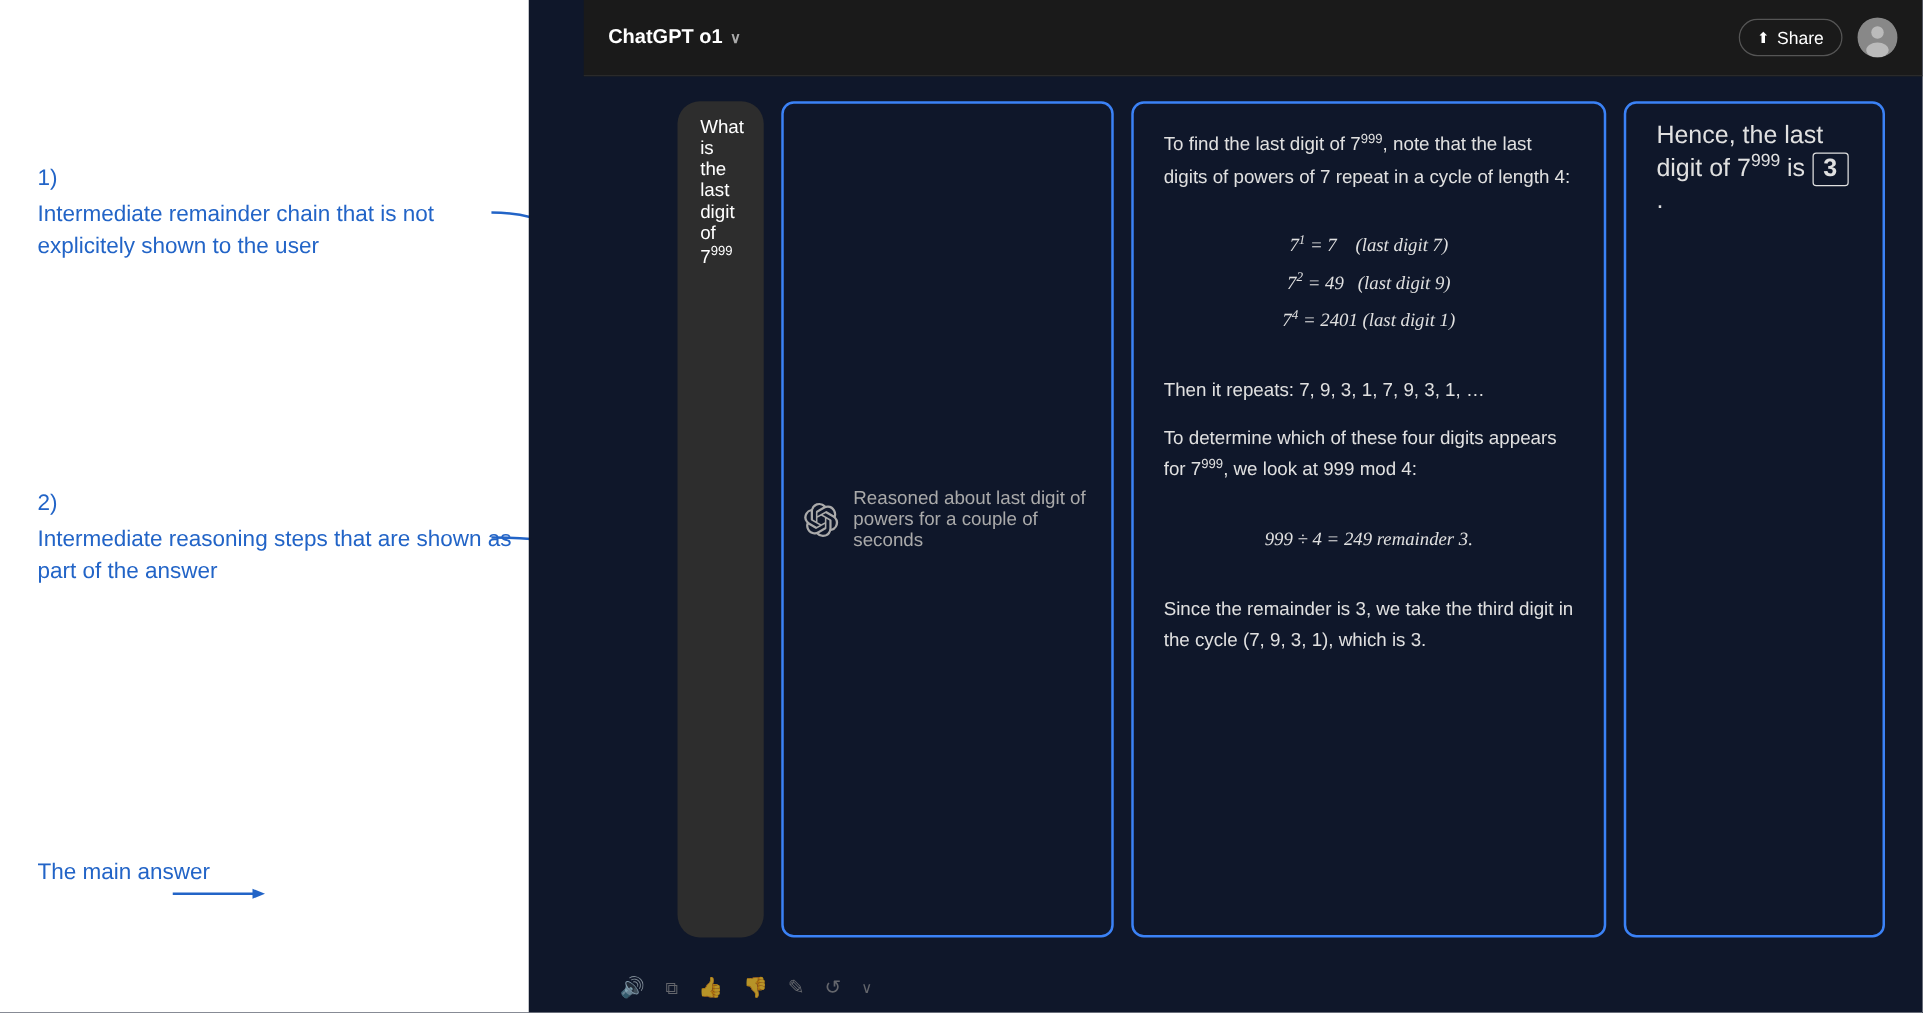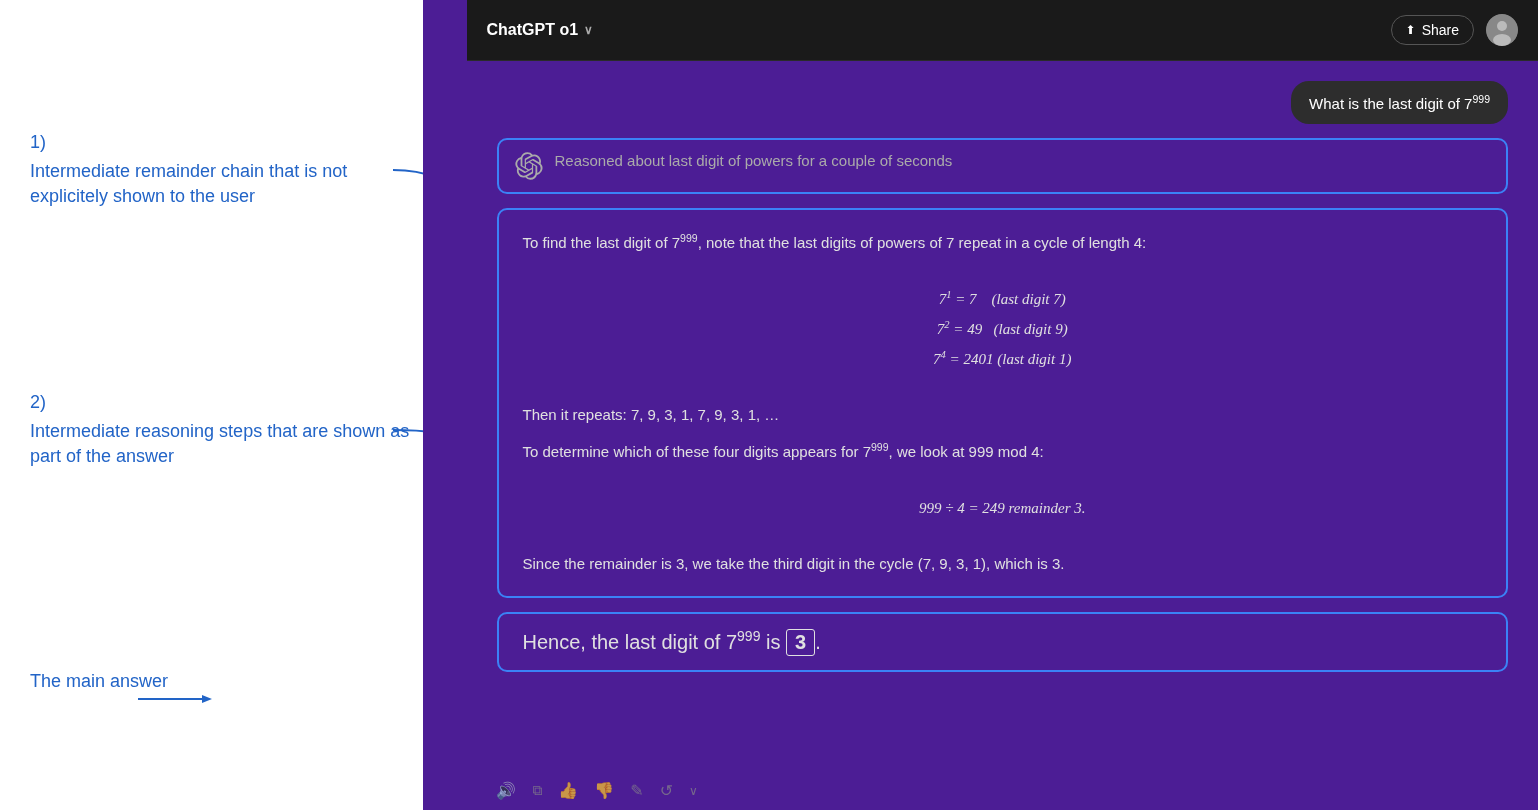--- a/index.html
+++ b/index.html
@@ -25,21 +25,21 @@
     .annotation-text {
       font-size: 18px;
       font-weight: 500;
       color: #2264c7;
       line-height: 1.4;
     }
 
     
     .chat-panel {
       width: 1250px;
-      background: #4c1d95;
+      background: #0f172a;
       display: flex;
       flex-direction: column;
       position: relative;
       padding-left: 44px;
     }
 
     
     .chat-header {
       display: flex;
       align-items: center;
@@ -84,21 +84,21 @@
       background: #666;
       overflow: hidden;
     }
 
     
     .chat-body {
       flex: 1;
       padding: 20px 30px;
       overflow-y: auto;
       display: flex;
-      flex-direction: column;
+      flex-direction: row;
       gap: 14px;
     }
 
     
     .user-message {
       display: flex;
       justify-content: flex-end;
     }
 
     .user-bubble {
@@ -109,20 +109,21 @@
       font-size: 15px;
       max-width: 60%;
     }
 
     
     .reasoning-box {
       border: 2px solid #3b82f6;
       border-radius: 10px;
       padding: 12px 16px;
       display: flex;
+      align-items: center;
       gap: 12px;
       background: transparent;
     }
 
     .openai-logo {
       width: 28px;
       height: 28px;
       flex-shrink: 0;
       color: #aaa;
     }
@@ -203,21 +204,21 @@
 
     .annotation-block-1 {
       top: 130px;
     }
 
     .annotation-block-2 {
       top: 390px;
     }
 
     .annotation-block-3 {
-      bottom: 116px;
+      bottom: 100px;
     }
 
     sup {
       font-size: 0.7em;
       vertical-align: super;
     }
   </style>
 </head>
 <body>
 

